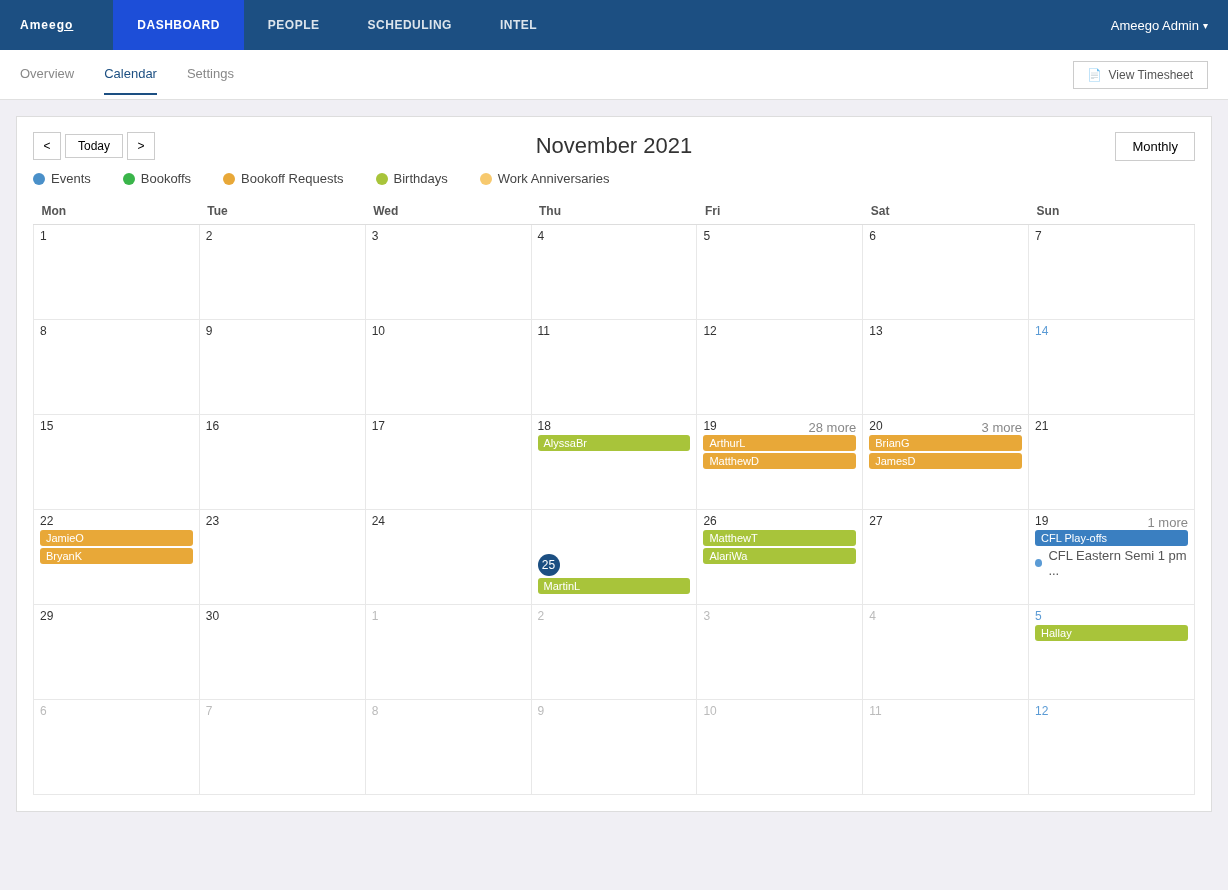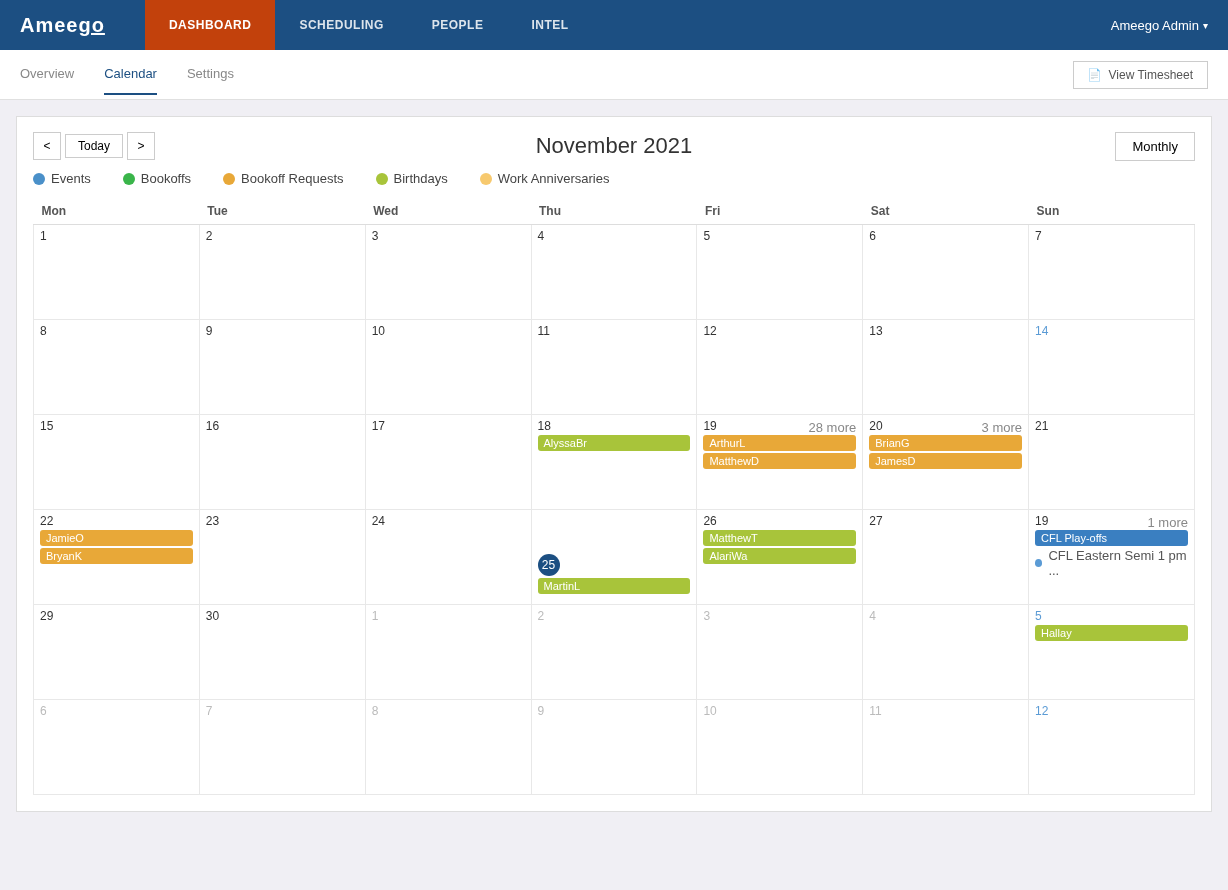--- a/index.html
+++ b/index.html
@@ -8,40 +8,40 @@
     
     .top-nav {
       background: #1c4f82;
       display: flex;
       align-items: center;
       height: 50px;
       padding: 0 20px;
     }
     .logo {
       color: white;
-      font-size: 20px;
+      font-size: 12px;
       font-weight: bold;
       margin-right: 40px;
       letter-spacing: 1px;
     }
     .logo span { text-decoration: underline; }
     .nav-links { display: flex; gap: 0; flex: 1; }
     .nav-link {
       color: rgba(255,255,255,0.85);
       text-decoration: none;
       padding: 0 24px;
       height: 50px;
       display: flex;
       align-items: center;
       font-size: 12px;
       font-weight: 600;
       letter-spacing: 0.5px;
       cursor: pointer;
     }
-    .nav-link.active { background: #c2410c; color: white; }
+    .nav-link.active { background: #1d4ed8; color: white; }
     .user-menu {
       color: white;
       font-size: 13px;
       cursor: pointer;
       display: flex;
       align-items: center;
       gap: 4px;
     }
     .user-menu::after { content: '▾'; font-size: 10px; }
 
@@ -200,22 +200,22 @@
     }
     .event-dot { width: 8px; height: 8px; border-radius: 50%; background: #5b9bd5; }
   </style>
 </head>
 <body>
 
 <nav class="top-nav">
   <div class="logo">Amee<span>go</span></div>
   <div class="nav-links">
     <a class="nav-link active">DASHBOARD</a>
+    <a class="nav-link">PEOPLE</a>
     <a class="nav-link">SCHEDULING</a>
-    <a class="nav-link">PEOPLE</a>
     <a class="nav-link">INTEL</a>
   </div>
   <div class="user-menu">Ameego Admin</div>
 </nav>
 
 <div class="sub-nav">
   <div class="sub-nav-links">
     <a class="sub-nav-link">Overview</a>
     <a class="sub-nav-link active">Calendar</a>
     <a class="sub-nav-link">Settings</a>

